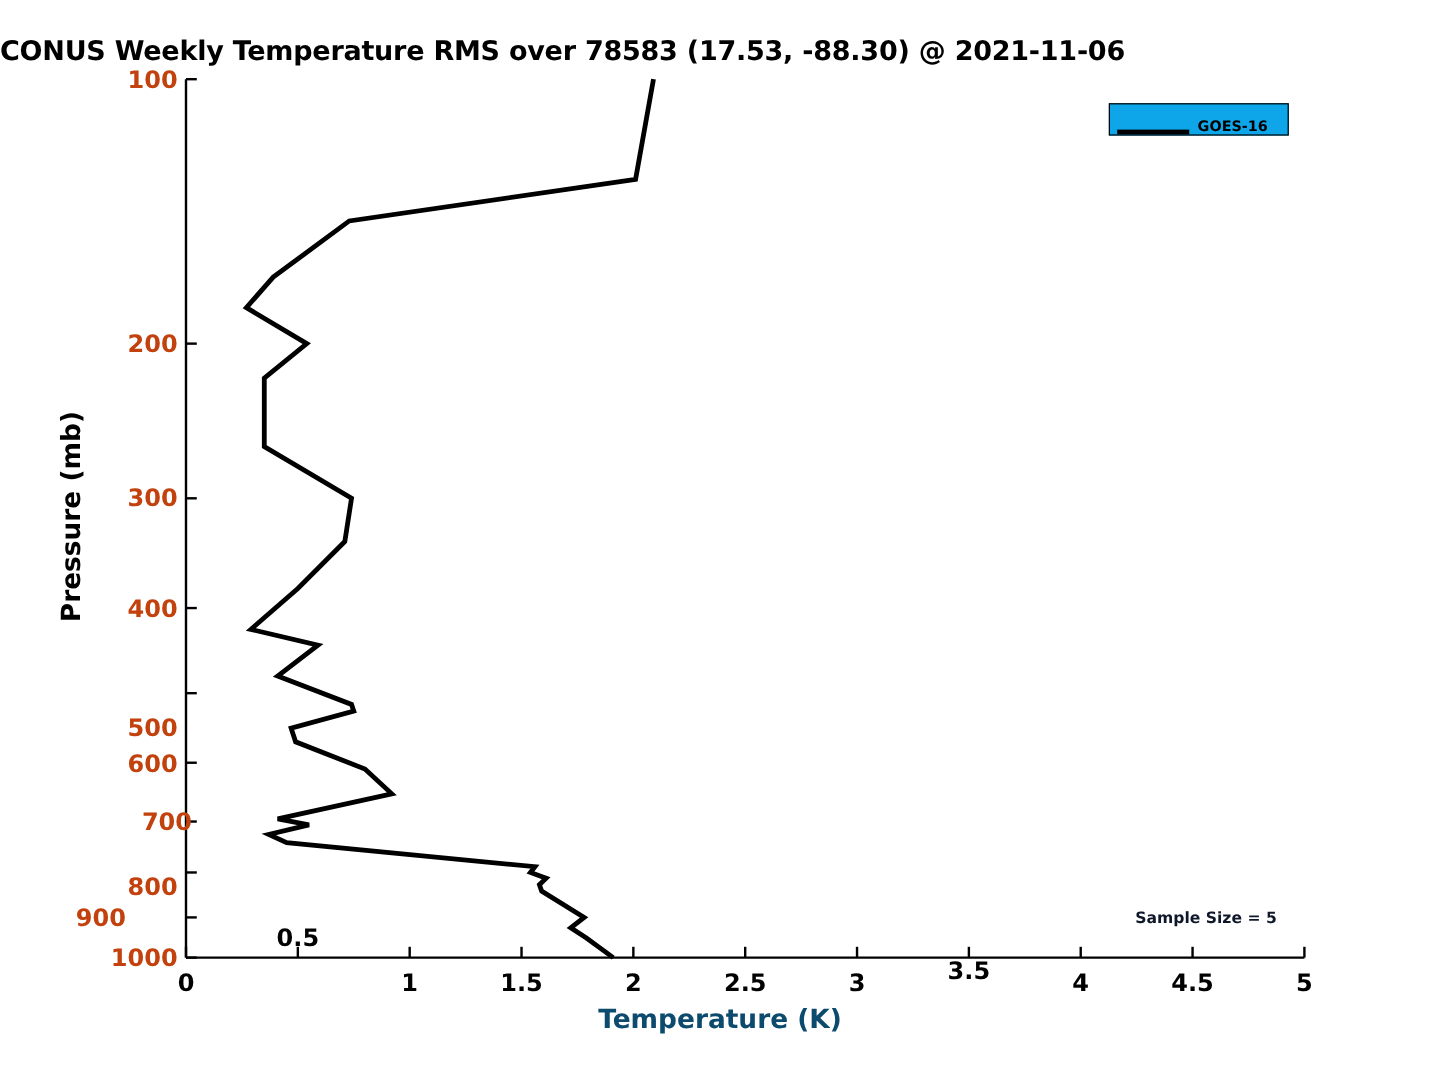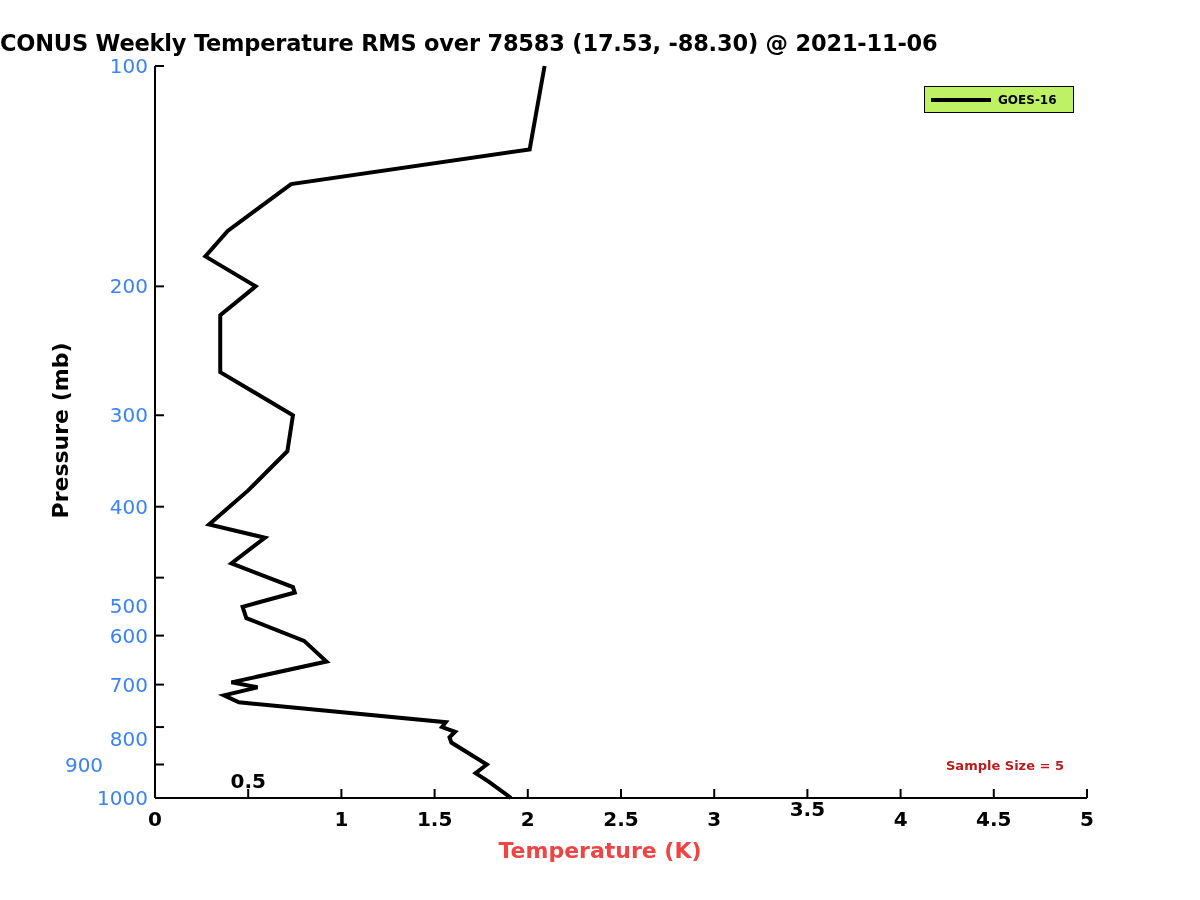--- a/index.html
+++ b/index.html
@@ -9,46 +9,46 @@
     overflow:hidden;position:relative;
   }
   #chart-root{position:absolute;left:0;top:0;width:1200px;height:900px;}
   .chart-title{
     position:absolute;left:0;top:30px;width:1200px;
     font-size:22.5px;font-weight:bold;color:#000;letter-spacing:-0.2px;
     white-space:nowrap;
   }
   .plot-svg{position:absolute;left:0;top:0;}
   .ytick-label{
-    position:absolute;font-size:20px;font-weight:normal;color:#3b82f6;
+    position:absolute;font-size:20px;font-weight:bold;color:#c2410c;
     text-align:right;white-space:nowrap;transform:translateY(-50%);
   }
   .xtick-label{
     position:absolute;font-size:20px;font-weight:bold;color:#000;
     text-align:center;white-space:nowrap;transform:translateX(-50%);
   }
   .axis-label-x{
     position:absolute;left:0;top:838px;width:1200px;text-align:center;
-    font-size:22px;font-weight:bold;color:#ef4444;white-space:nowrap;
+    font-size:22px;font-weight:bold;color:#0c4a6e;white-space:nowrap;
   }
   .axis-label-y{
     position:absolute;left:-60px;top:418px;width:240px;text-align:center;
     font-size:22px;font-weight:bold;color:#000;white-space:nowrap;
     transform:rotate(-90deg);transform-origin:50% 50%;
   }
   .legend-box{
     position:absolute;left:924px;top:86px;width:150px;height:27px;
-    border:1.5px solid #000;background:#bef264;
-    display:flex;align-items:center;gap:7px;padding:0 6px;box-sizing:border-box;
+    border:1.5px solid #000;background:#0ea5e9;
+    display:flex;align-items:flex-end;gap:7px;padding:0 6px;box-sizing:border-box;
   }
   .legend-swatch{width:60px;height:0;border-top:4px solid #000;flex:none;}
   .legend-text{font-size:12px;font-weight:bold;color:#000;white-space:nowrap;}
   .sample-size{
     position:absolute;left:946px;top:758px;
-    font-size:13px;font-weight:bold;color:#b91c1c;white-space:nowrap;
+    font-size:13px;font-weight:bold;color:#0f172a;white-space:nowrap;
   }
 </style>
 </head>
 <body>
 
 <div id="chart-root">
 
   <div class="chart-title">CONUS Weekly Temperature RMS over 78583 (17.53, -88.30) @ 2021-11-06</div>
 
   <svg class="plot-svg" width="1200" height="900">
@@ -82,21 +82,21 @@
       </g>
   </svg>
 
   <div id="ytick-labels">
       <div class="ytick-label" style="left: 20px; width: 128px; top: 66px;">100</div>
       <div class="ytick-label" style="left: 20px; width: 128px; top: 286.354px;">200</div>
       <div class="ytick-label" style="left: 20px; width: 128px; top: 415.253px;">300</div>
       <div class="ytick-label" style="left: 20px; width: 128px; top: 506.708px;">400</div>
       <div class="ytick-label" style="left: 20px; width: 128px; top: 577.646px; margin-top: 28px;">500</div>
       <div class="ytick-label" style="left: 20px; width: 128px; top: 635.607px;">600</div>
-      <div class="ytick-label" style="left: 20px; width: 128px; top: 684.612px;">700</div>
+      <div class="ytick-label" style="left: 32px; width: 128px; top: 684.612px;">700</div>
       <div class="ytick-label" style="left: 20px; width: 128px; top: 727.062px; margin-top: 12px;">800</div>
       <div class="ytick-label" style="left: 20px; width: 128px; top: 764.506px; text-align: center;">900</div>
       <div class="ytick-label" style="left: 20px; width: 128px; top: 798px;">1000</div>
     </div>
   <div id="xtick-labels">
       <div class="xtick-label" style="left: 155px; top: 807px;">0</div>
       <div class="xtick-label" style="left: 248.2px; top: 769px;">0.5</div>
       <div class="xtick-label" style="left: 341.4px; top: 807px;">1</div>
       <div class="xtick-label" style="left: 434.6px; top: 807px;">1.5</div>
       <div class="xtick-label" style="left: 527.8px; top: 807px;">2</div>

